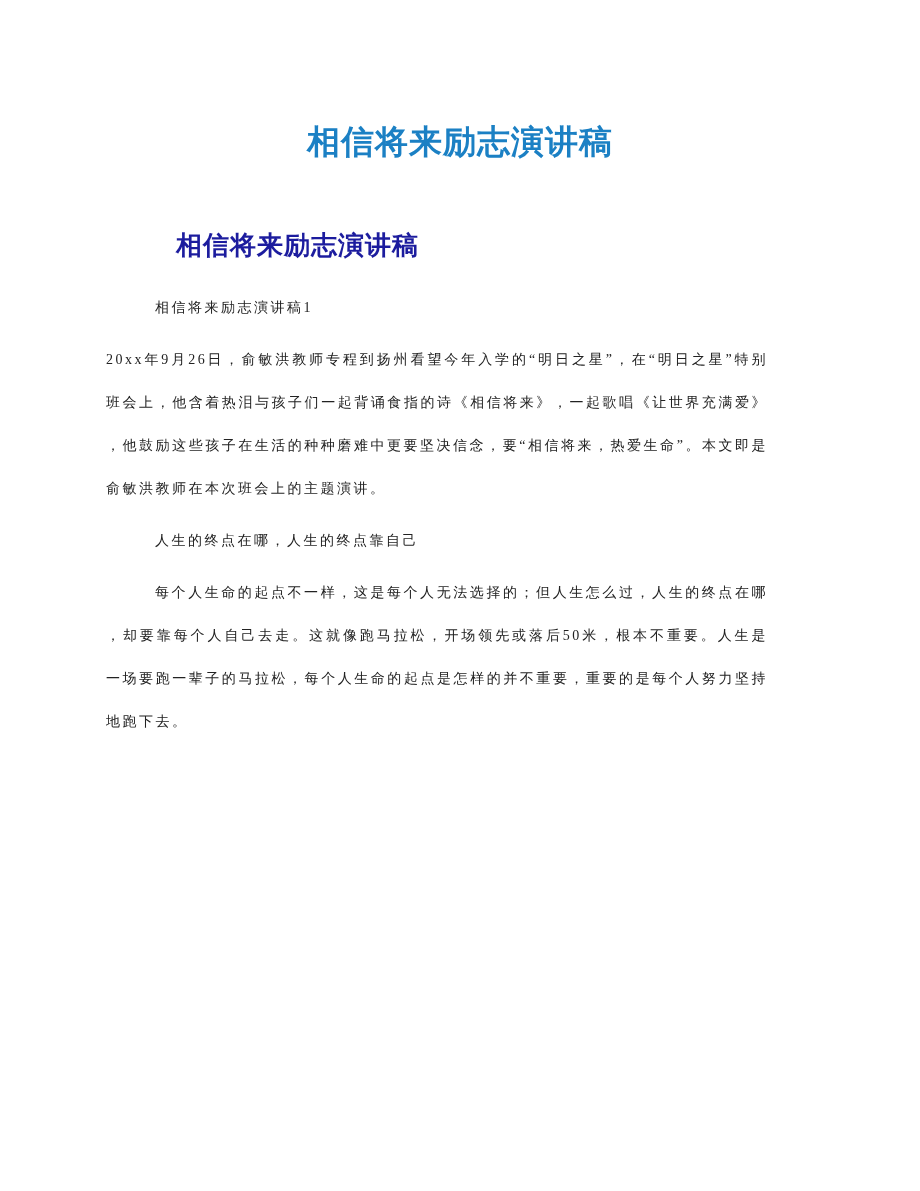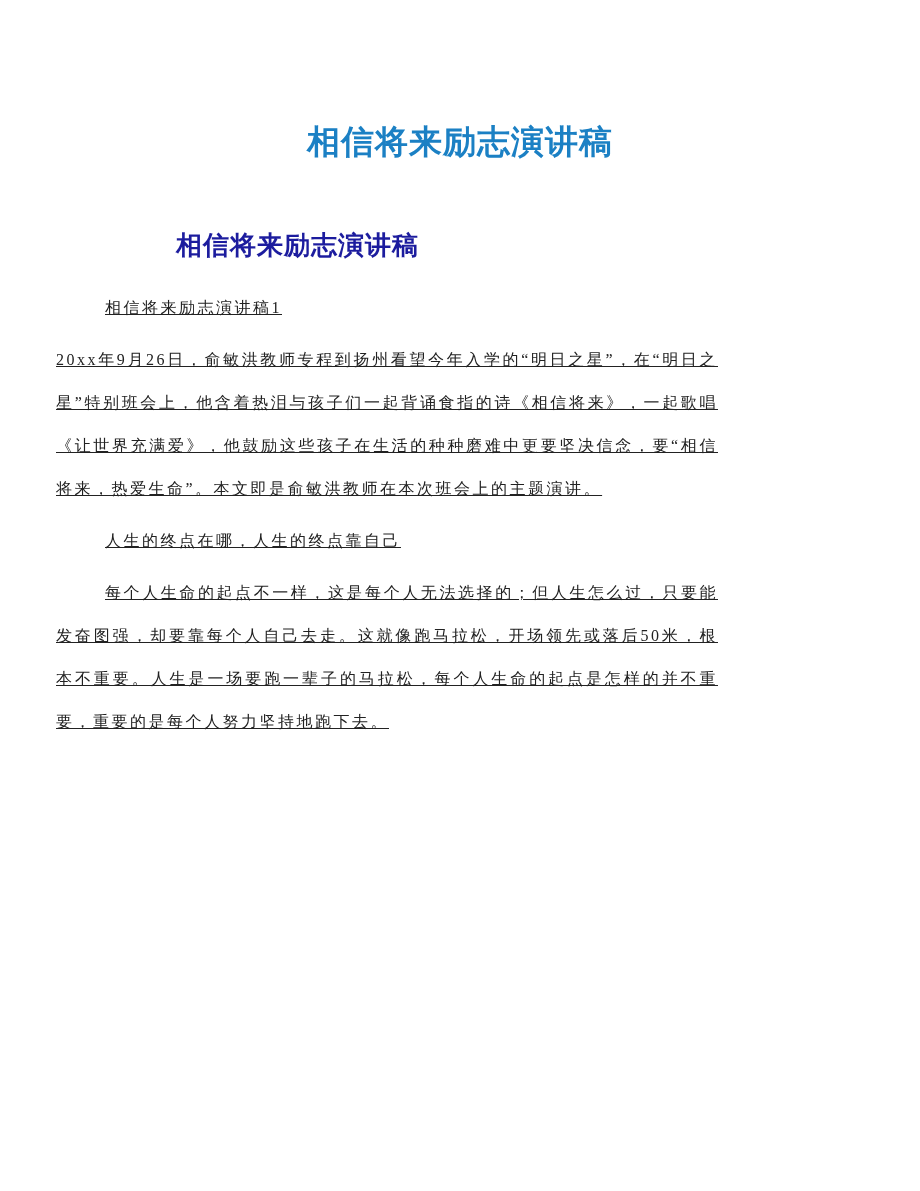--- a/index.html
+++ b/index.html
@@ -28,30 +28,29 @@
   .doc-heading {
     margin: 62px 0 0 176px;
     font-family: "Liberation Sans", "DejaVu Sans", sans-serif;
     font-weight: bold;
     font-size: 26px;
     line-height: 34px;
     letter-spacing: 1px;
     color: #1c1c9e;
   }
   .content {
-    margin: 24px 0 0 56px;
+    margin: 24px 0 0 106px;
     width: 662px;
     color: #222222;
-    font-size: 16px;
+    font-size: 14px;
     line-height: 43px;
     letter-spacing: 2.5px;
     text-align: justify;
     line-break: anywhere;
     overflow-wrap: anywhere;
-    text-decoration: underline;
   }
   .content p {
     margin: 0 0 9px 0;
   }
   .content p.indent {
     text-indent: 49px;
   }
   .page-footer {
     position: absolute;
     left: 0;
@@ -70,18 +69,18 @@
 <div class="page">
 
   <div class="doc-title">相信将来励志演讲稿</div>
 
   <div class="doc-heading">相信将来励志演讲稿</div>
 
   <div class="content">
     <p class="indent">相信将来励志演讲稿1</p>
     <p>20xx年9月26日，俞敏洪教师专程到扬州看望今年入学的“明日之星”，在“明日之星”特别班会上，他含着热泪与孩子们一起背诵食指的诗《相信将来》，一起歌唱《让世界充满爱》，他鼓励这些孩子在生活的种种磨难中更要坚决信念，要“相信将来，热爱生命”。本文即是俞敏洪教师在本次班会上的主题演讲。</p>
     <p class="indent">人生的终点在哪，人生的终点靠自己</p>
-    <p class="indent">每个人生命的起点不一样，这是每个人无法选择的；但人生怎么过，只要能发奋图强，却要靠每个人自己去走。这就像跑马拉松，开场领先或落后50米，根本不重要。人生是一场要跑一辈子的马拉松，每个人生命的起点是怎样的并不重要，重要的是每个人努力坚持地跑下去。</p>
+    <p class="indent">每个人生命的起点不一样，这是每个人无法选择的；但人生怎么过，人生的终点在哪，却要靠每个人自己去走。这就像跑马拉松，开场领先或落后50米，根本不重要。人生是一场要跑一辈子的马拉松，每个人生命的起点是怎样的并不重要，重要的是每个人努力坚持地跑下去。</p>
   </div>
 
   <div class="page-footer">第 1 页 共 17 页</div>
 
 </div>
 
 </body></html>

